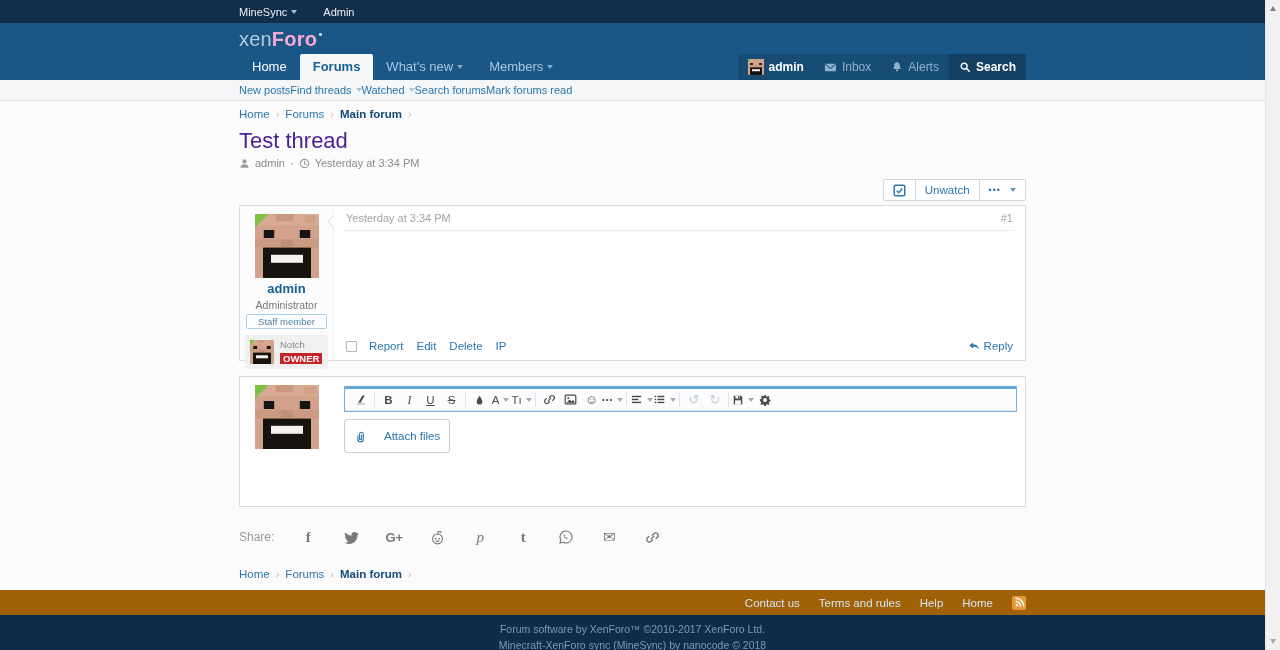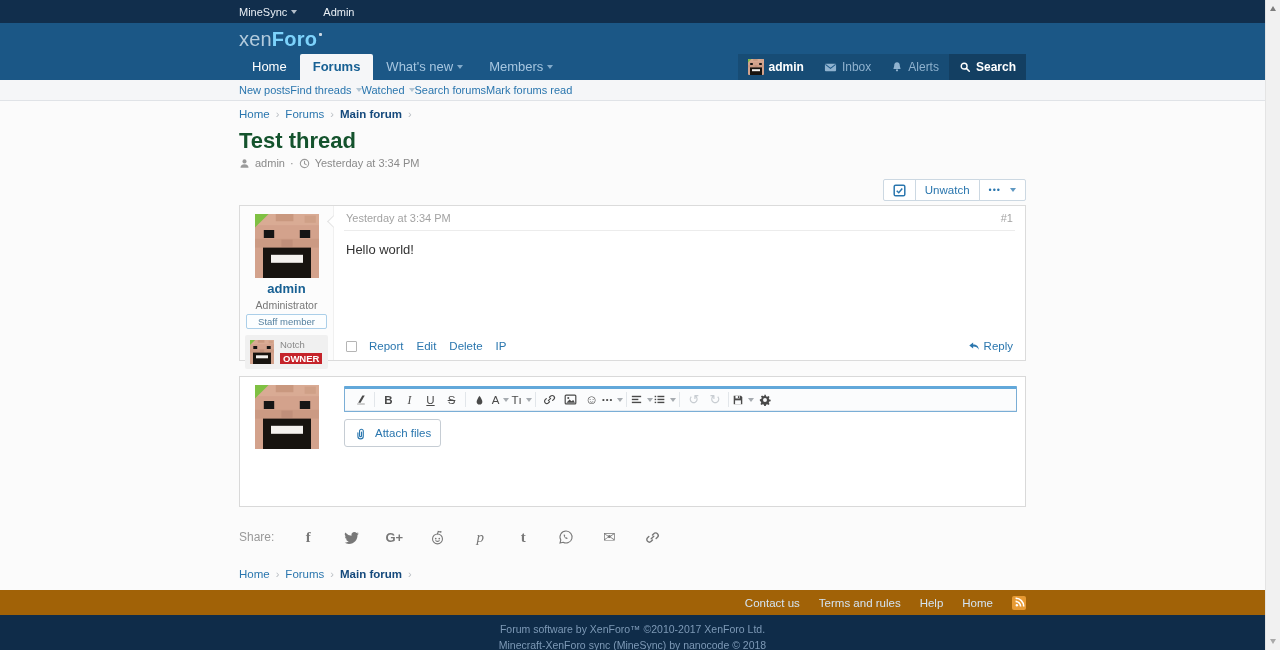--- a/index.html
+++ b/index.html
@@ -19,21 +19,21 @@
 
   .caret { display:inline-block; width:0; height:0; border-left:3px solid transparent;
            border-right:3px solid transparent; border-top:4px solid currentColor;
            margin-left:4px; opacity:.75; }
 
   
   .header { background:#1b5786; height:57px; position:relative; }
   .logo-row { padding-top:5px; }
   .logo { font-size:20px; letter-spacing:.2px; cursor:pointer; display:inline-flex; align-items:flex-start; }
   .logo .xen { color:#b3cbdd; }
-  .logo .foro { color:#7dd3fc; font-weight:600; }
+  .logo .foro { color:#f9a8d4; font-weight:600; }
   .logo .logo-mark { width:3px; height:3px; background:#cdd9e4; margin:5px 0 0 2px; border-radius:1px; }
 
   .nav-row { position:absolute; left:0; right:0; bottom:0; }
   .nav-row .pw { display:flex; justify-content:space-between; align-items:flex-end; }
   .tabs { display:flex; }
   .tab { height:26px; line-height:26px; padding:0 13px; color:#fff; font-size:13px; cursor:pointer; display:flex; align-items:center; }
   .tab.dim { color:#a6c6e0; }
   .tab.active { background:#f5f6f8; color:#176093; font-weight:bold; border-radius:2px 2px 0 0; }
 
   .account { display:flex; height:26px; background:rgba(0,0,0,.12); align-items:center; }
@@ -48,21 +48,21 @@
   .subnav .pw { display:flex; gap:0; align-items:center; height:100%; }
   .subnav a { color:#2a76ae; font-size:11px; text-decoration:none; display:flex; align-items:center; cursor:pointer; }
   .subnav .caret { border-top-color:#9bb4c7; }
 
   
   .crumbs { margin-top:7px; font-size:11.5px; display:flex; align-items:center; gap:6px; }
   .crumbs a { color:#2a76ae; text-decoration:none; cursor:pointer; }
   .crumbs .sep { color:#b9bec3; font-size:11px; }
   .crumbs .bold { font-weight:bold; color:#14497c; }
 
-  h1.title { font-size:22px; font-weight:700; color:#14532d; margin:8px 0 3px; }
+  h1.title { font-size:22px; font-weight:400; color:#4c1d95; margin:8px 0 3px; }
   .thread-meta { font-size:11px; color:#8a8a8a; display:flex; align-items:center; gap:5px; }
   .thread-meta svg { color:#9a9a9a; }
 
   
   .controls { display:flex; justify-content:flex-end; margin-top:10px; }
   .btn-group { display:flex; }
   .ctl-btn { height:22px; padding:0 9px; background:#fff; border:1px solid #ccd8e2; color:#2a76ae;
              font-size:11.5px; display:flex; align-items:center; gap:5px; cursor:pointer; margin-left:-1px; }
   .btn-group .ctl-btn:first-child { border-radius:2px 0 0 2px; margin-left:0; }
   .btn-group .ctl-btn:last-child { border-radius:0 2px 2px 0; }
@@ -105,22 +105,22 @@
   .tbtn.b { font-weight:bold; }
   .tbtn.i { font-style:italic; font-family:"Liberation Serif","DejaVu Serif",serif; }
   .tbtn.u { text-decoration:underline; }
   .tbtn.s { text-decoration:line-through; }
   .tbtn.disabled { color:#c8cdd2; cursor:default; font-size:13px; }
   .tbtn.glyph { font-size:13px; }
   textarea.etext { width:100%; height:63px; border:0; background:transparent; resize:none; outline:none;
           font:13px "Liberation Sans","DejaVu Sans",sans-serif; color:#444; padding:7px 9px; display:block; }
   textarea.etext::placeholder { color:#97a5b3; opacity:1; }
   .ebuttons { display:flex; align-items:center; margin-top:7px; }
-  .attach-btn { height:28px; padding:0 9px; border:1px solid #c6cdd4; background:#fff; color:#2a76ae;
-                font-size:11.5px; border-radius:3px; display:flex; align-items:center; gap:8px; cursor:pointer; }
+  .attach-btn { height:34px; padding:0 9px; border:1px solid #c6cdd4; background:#fff; color:#2a76ae;
+                font-size:11.5px; border-radius:3px; display:flex; align-items:center; gap:17px; cursor:pointer; }
   .right-btns { margin-left:auto; display:flex; gap:3px; }
   .primary-btn { height:22px; padding:0 10px; border-radius:3px; color:#fff; font-size:11.5px;
                  display:flex; align-items:center; gap:6px; cursor:pointer; border:1px solid rgba(0,0,0,.12); }
   .post-reply-btn { background:#5499d2; }
   .preview-btn { background:#1d5c90; }
 
   
   .share { margin-top:21px; display:flex; align-items:center; gap:25px; color:#787878; }
   .share .share-label { color:#999; font-size:12px; }
   .share-ic { display:flex; align-items:center; justify-content:center; width:18px; height:18px; cursor:pointer; color:#787878; }
@@ -410,21 +410,20 @@
             <div class="mc-rank">OWNER</div>
           </div>
         </div>
       </div>
       <div class="mcell">
         <div class="bubble-arrow"></div>
         <div class="pdate-row">
           <a>Yesterday at 3:34 PM</a>
           <a>#1</a>
         </div>
-        <div class="pbody">Hello world!</div>
         <div class="pfoot">
           <div class="checkbox"></div>
           <a class="act">Report</a>
           <a class="act">Edit</a>
           <a class="act">Delete</a>
           <a class="act">IP</a>
           <a class="reply-link">
             <svg class="ic" width="12" height="12">
                 <use href="#reply-arrow"></use>
               </svg>

